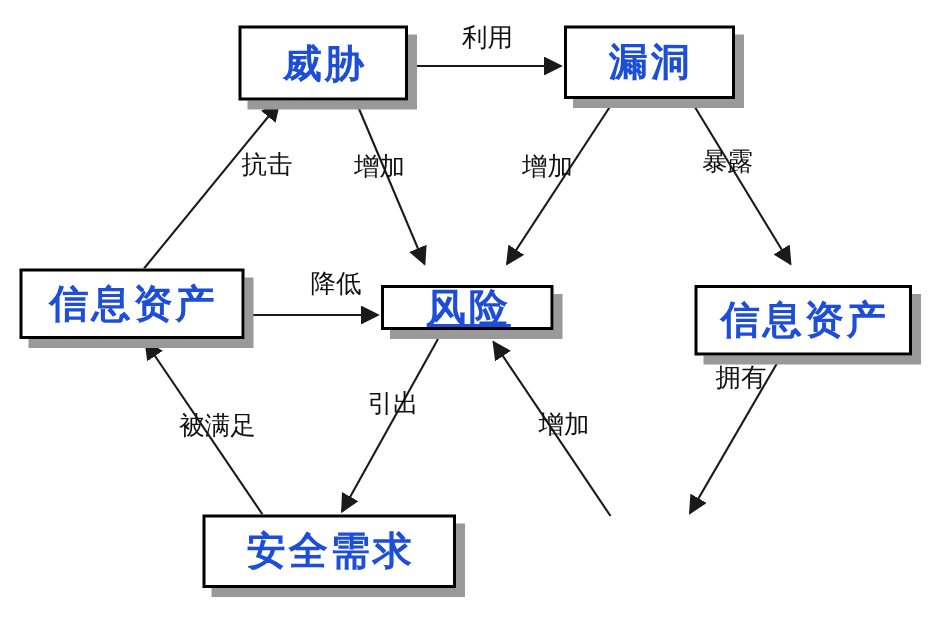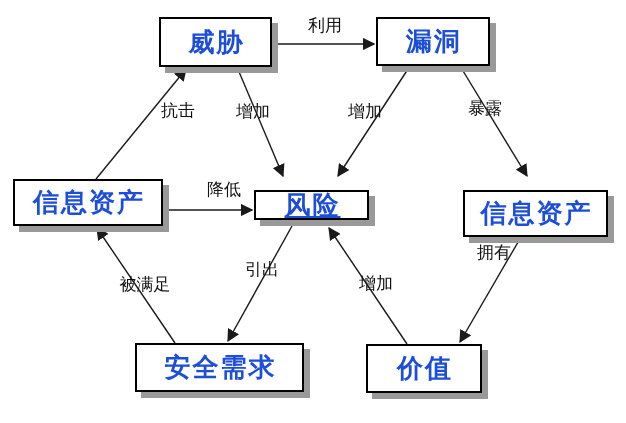--- a/index.html
+++ b/index.html
@@ -95,16 +95,13 @@
     </div>
     <div class="node" style="left: 254px; top: 190px; width: 115px; height: 30px; text-decoration: underline;">
       <span>风险</span>
     </div>
     <div class="node" style="left: 463px; top: 190px; width: 145px; height: 47px;">
       <span>信息资产</span>
     </div>
     <div class="node" style="left: 123px; top: 343px; width: 169px; height: 49px; margin-left: 12px;">
       <span>安全需求</span>
     </div>
-    <div class="node" style="left: 366px; top: 344px; width: 116px; height: 49px;">
-      <span>价值</span>
-    </div>
   </div>
 
 </body></html>

